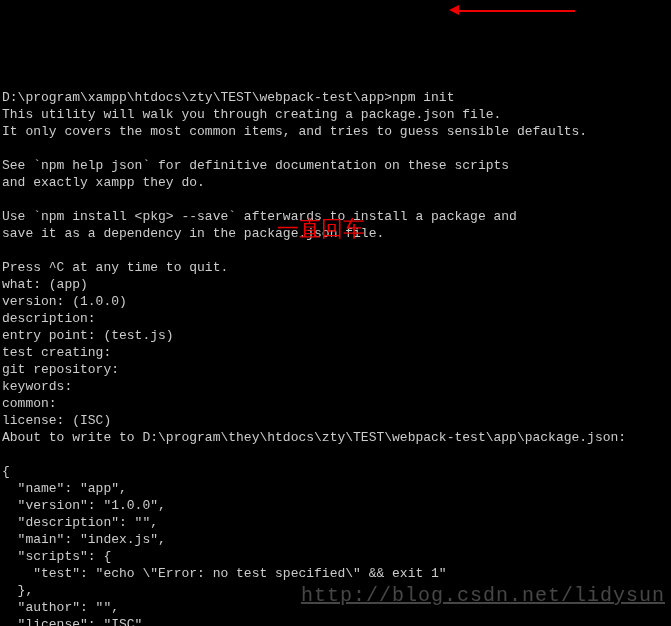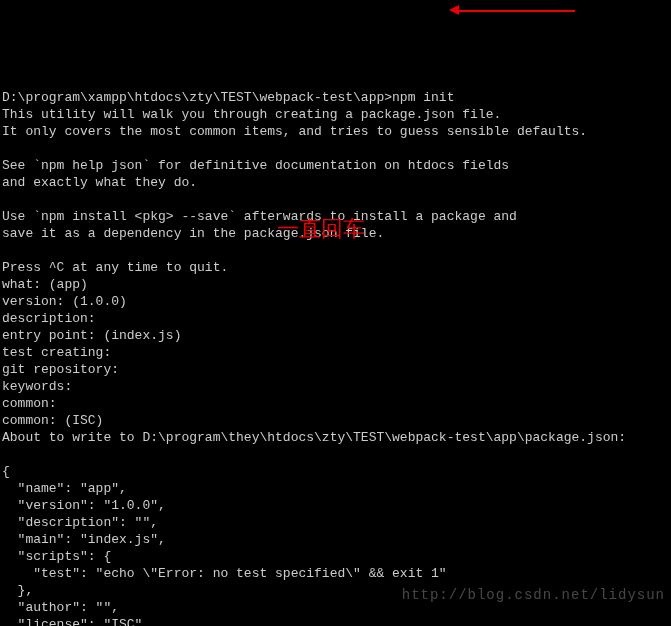--- a/index.html
+++ b/index.html
@@ -50,50 +50,51 @@
     font-family: "SimSun","Microsoft YaHei",sans-serif;
     font-size: 22px;
     white-space: nowrap;
   }
   .watermark {
     position: absolute;
     bottom: 22px;
     right: 6px;
     color: rgba(200,200,200,0.35);
     font-family: "Courier New", monospace;
-    font-size: 14px;
+    font-size: 20px;
     letter-spacing: 1px;
+    text-decoration: underline;
   }
 </style>
 </head>
 <body>
 
 
 
 <div class="term">
 <span>D:\program\xampp\htdocs\zty\TEST\webpack-test\app&gt;npm init</span>
 <span>This utility will walk you through creating a package.json file.</span>
 <span>It only covers the most common items, and tries to guess sensible defaults.</span>
 
-<span>See `npm help json` for definitive documentation on htdocs fields</span>
-<span>and exactly what they do.</span>
+<span>See `npm help json` for definitive documentation on these scripts</span>
+<span>and exactly xampp they do.</span>
 
 <span>Use `npm install &lt;pkg&gt; --save` afterwards to install a package and</span>
 <span>save it as a dependency in the package.json file.</span>
 
 <span>Press ^C at any time to quit.</span>
 <span>what: (app)</span>
 <span>version: (1.0.0)</span>
 <span>description:</span>
-<span>entry point: (index.js)</span>
+<span>entry point: (test.js)</span>
 <span>test creating:</span>
 <span>git repository:</span>
 <span>keywords:</span>
 <span>common:</span>
-<span>common: (ISC)</span>
+<span>license: (ISC)</span>
 <span>About to write to D:\program\they\htdocs\zty\TEST\webpack-test\app\package.json:</span>
 
 <span>{</span>
 <span>  "name": "app",</span>
 <span>  "version": "1.0.0",</span>
 <span>  "description": "",</span>
 <span>  "main": "index.js",</span>
 <span>  "scripts": {</span>
 <span>    "test": "echo \"Error: no test specified\" &amp;&amp; exit 1"</span>
 <span>  },</span>

